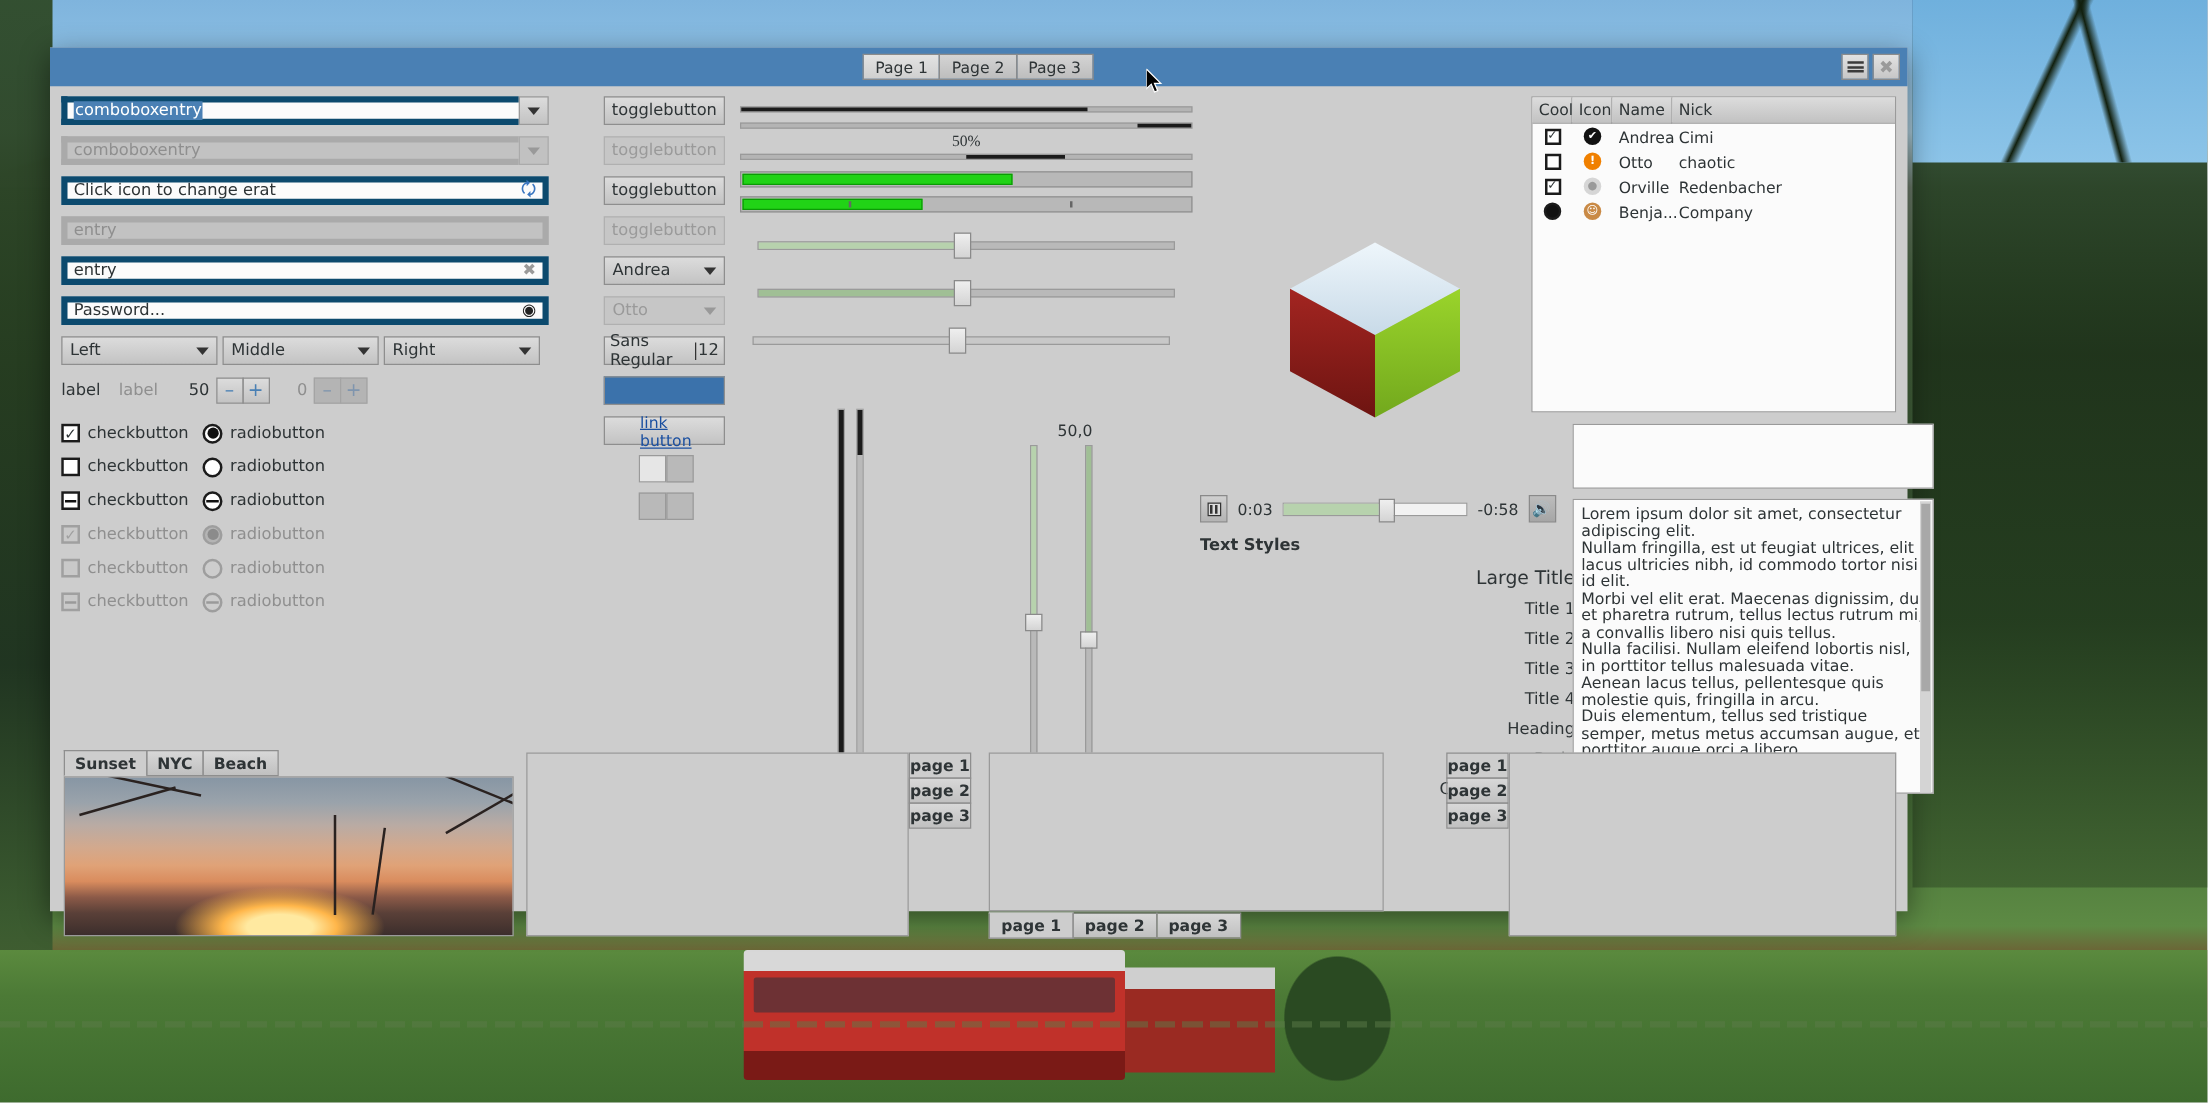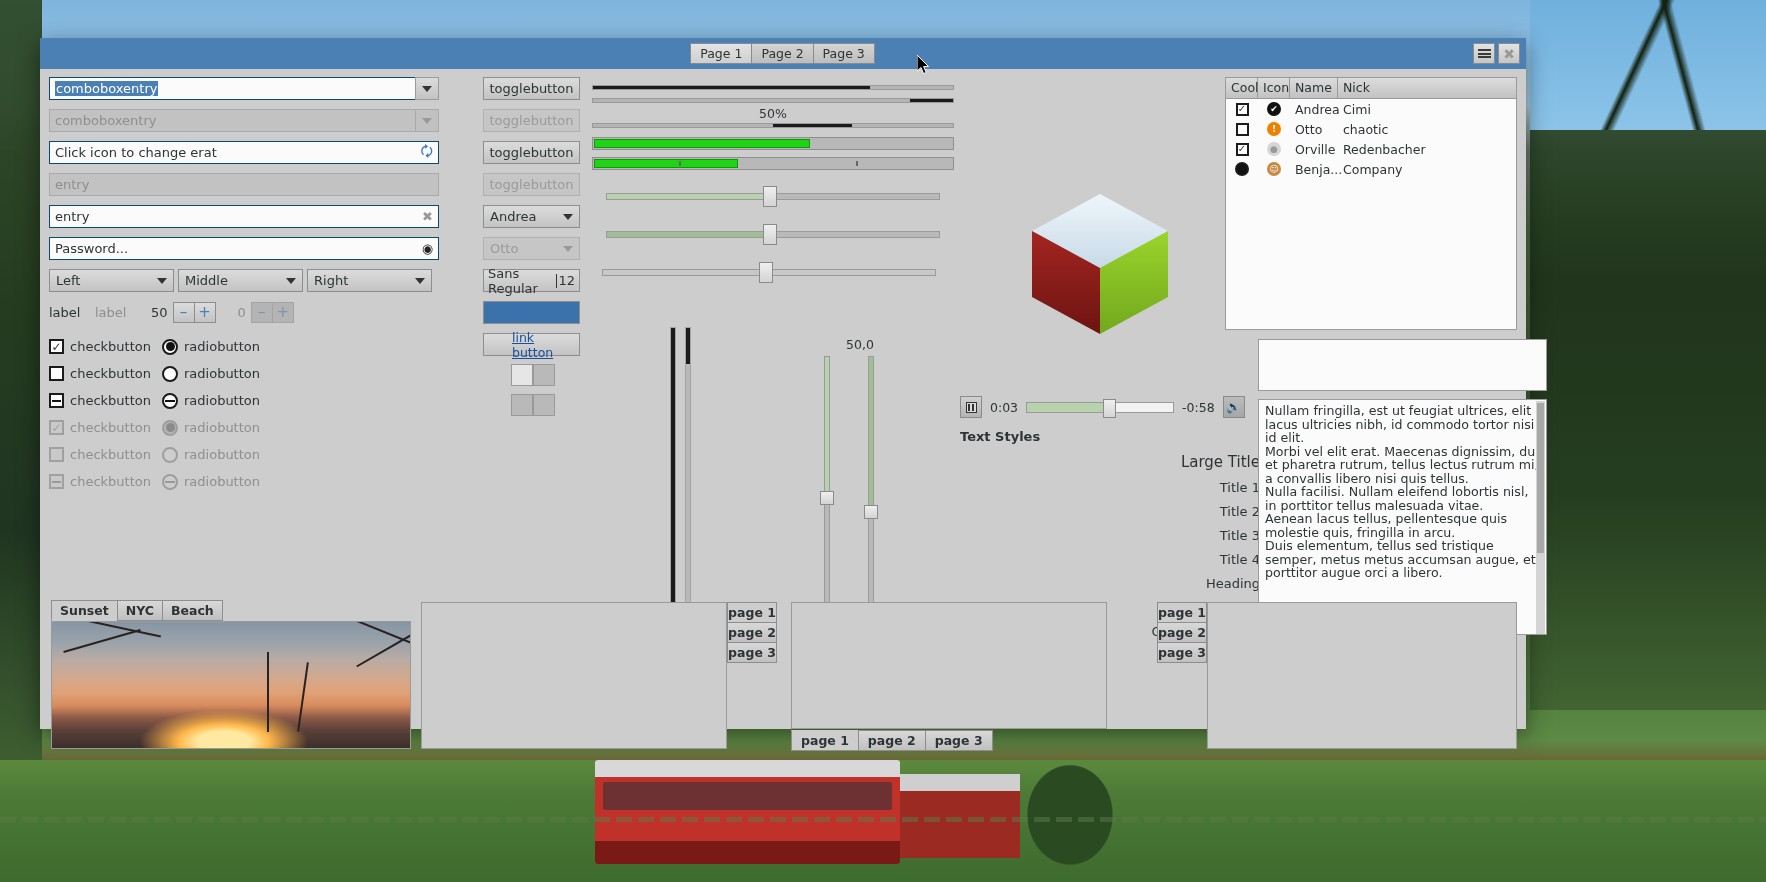--- a/index.html
+++ b/index.html
@@ -104,21 +104,21 @@
     width:22px; height:21px; background:linear-gradient(to bottom,#e2e2e2,#c6c6c6);
     border:1px solid #8b8b8b; display:flex; align-items:center; justify-content:center;
   }
   .burger i{ display:block; width:13px; height:2px; background:#3b3b3b; margin:1.5px 0; }
   .xmark{ color:#9a9a9a; font-size:14px; line-height:1; }
 
   #body{ position:relative; height:660px; padding:8px 9px 0 9px; }
 
   
   .w-entry{
-    height:23px; background:#fbfbfb; border:1px solid #0c4a6e;
+    height:23px; background:#fbfbfb; border:5px solid #0c4a6e;
     display:flex; align-items:center; padding:0 5px; font-size:13px;
   }
   .w-entry.disabled{ background:#c2c2c2; border-color:#aaa; color:#8b8b8b; }
   .w-entry .ph{ color:#8f8f8f; }
   .sel{ background:#4a80b4; color:#fff; padding:0 1px; }
   .w-btn{
     height:23px; background:linear-gradient(to bottom,#dcdcdc,#c3c3c3);
     border:1px solid #8e8e8e; display:flex; align-items:center;
     justify-content:center; font-size:13px; cursor:default;
   }
@@ -192,21 +192,21 @@
   .smallpair{ display:flex; margin:8px 0 0 28px; }
   .sq{ width:22px;height:22px;border:1px solid #9a9a9a; }
   .sq.light{ background:#e6e6e6; }
   .sq.mid{ background:#b9b9b9; }
 
   
   #scalecol{ position:absolute; left:552px; top:8px; width:362px; }
   .trough{ height:5px; background:#b4b4b4; border:1px solid #9a9a9a; position:relative; }
   .trough .fill{ position:absolute; left:0; top:0; bottom:0; background:#1b1b1b; }
   .trough.rtl .fill{ left:auto; right:0; }
-  .pct{ text-align:center; font-size:12.5px; margin:3px 0 2px; }
+  .pct{ text-align:center; font-size:12.5px; margin:3px 0 2px;font-family:Liberation Serif, serif; }
   .pbar{ height:13px; background:#b8b8b8; border:1px solid #8f8f8f; position:relative; }
   .pbar .pfill{ position:absolute; left:1px; top:1px; bottom:1px; background:#21d316; border:1px solid #0c9a06; }
   .pbar .tick{ position:absolute; top:3px; bottom:3px; width:2px; background:#666; }
   .scalerow{ position:relative; height:24px; margin-top:11px; }
   .scalerow .strough{
     position:absolute; left:6px; right:6px; top:9px; height:7px;
     background:#b9b9b9; border:1px solid #9a9a9a;
   }
   .scalerow .strough .sfill{ position:absolute;left:0;top:0;bottom:0;background:#b7d2ad; }
   .scalerow .strough .sfill.dark{ background:#a0bf95; }
@@ -725,20 +725,21 @@
         <span class="ticon">
             <span class="ic" style="background:#c98a46">☺</span>
           </span>
         <span class="tname tc">Benja...</span>
         <span class="tnick tc">Company</span>
       </div>
     </div>
 
     <div id="blankpanel"></div>
     <div id="textview">
+      <p>Lorem ipsum dolor sit amet, consectetur adipiscing elit.</p>
       <p>Nullam fringilla, est ut feugiat ultrices, elit lacus ultricies nibh, id commodo tortor nisi id elit.</p>
       <p>Morbi vel elit erat. Maecenas dignissim, dui et pharetra rutrum, tellus lectus rutrum mi, a convallis libero nisi quis tellus.</p>
       <p>Nulla facilisi. Nullam eleifend lobortis nisl, in porttitor tellus malesuada vitae.</p>
       <p>Aenean lacus tellus, pellentesque quis molestie quis, fringilla in arcu.</p>
       <p>Duis elementum, tellus sed tristique semper, metus metus accumsan augue, et porttitor augue orci a libero.</p>
 
       <div id="tv-scroll">
           <div class="thumb"></div>
         </div>
     </div>

